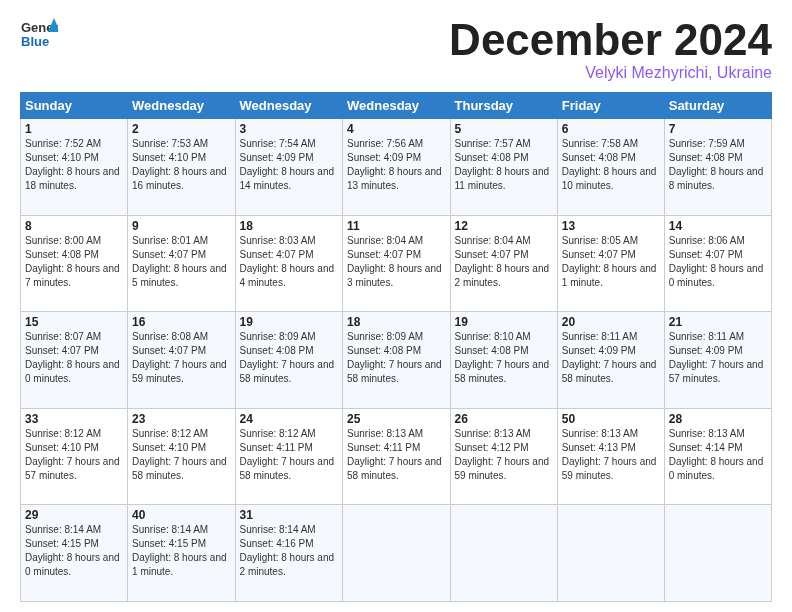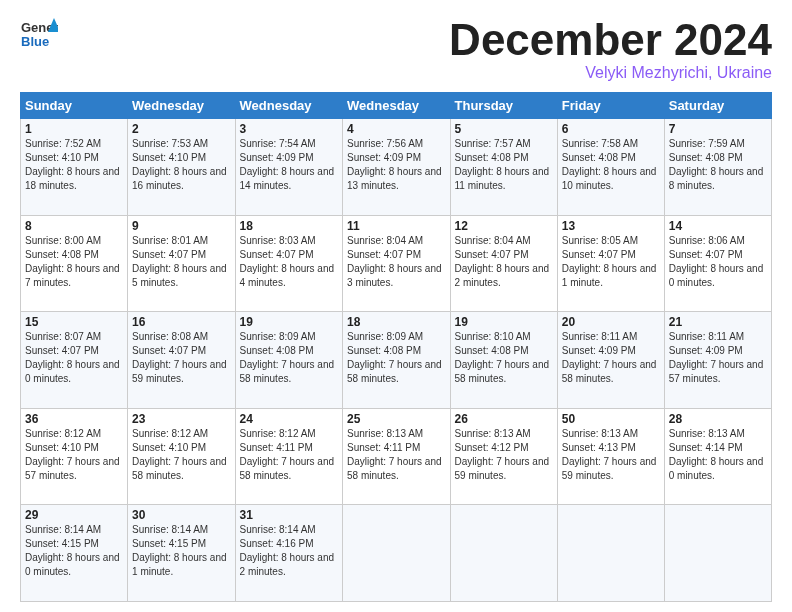--- a/index.html
+++ b/index.html
@@ -207,21 +207,21 @@
             <span class="day-num">20</span>
             <div class="day-info">Sunrise: 8:11 AM<br>Sunset: 4:09 PM<br>Daylight: 7 hours and 58 minutes.</div>
           </td>
           <td>
             <span class="day-num">21</span>
             <div class="day-info">Sunrise: 8:11 AM<br>Sunset: 4:09 PM<br>Daylight: 7 hours and 57 minutes.</div>
           </td>
         </tr>
         <tr>
           <td>
-            <span class="day-num">36</span>
+            <span class="day-num">33</span>
             <div class="day-info">Sunrise: 8:12 AM<br>Sunset: 4:10 PM<br>Daylight: 7 hours and 57 minutes.</div>
           </td>
           <td>
             <span class="day-num">23</span>
             <div class="day-info">Sunrise: 8:12 AM<br>Sunset: 4:10 PM<br>Daylight: 7 hours and 58 minutes.</div>
           </td>
           <td>
             <span class="day-num">24</span>
             <div class="day-info">Sunrise: 8:12 AM<br>Sunset: 4:11 PM<br>Daylight: 7 hours and 58 minutes.</div>
           </td>
@@ -241,21 +241,21 @@
             <span class="day-num">28</span>
             <div class="day-info">Sunrise: 8:13 AM<br>Sunset: 4:14 PM<br>Daylight: 8 hours and 0 minutes.</div>
           </td>
         </tr>
         <tr>
           <td>
             <span class="day-num">29</span>
             <div class="day-info">Sunrise: 8:14 AM<br>Sunset: 4:15 PM<br>Daylight: 8 hours and 0 minutes.</div>
           </td>
           <td>
-            <span class="day-num">30</span>
+            <span class="day-num">40</span>
             <div class="day-info">Sunrise: 8:14 AM<br>Sunset: 4:15 PM<br>Daylight: 8 hours and 1 minute.</div>
           </td>
           <td>
             <span class="day-num">31</span>
             <div class="day-info">Sunrise: 8:14 AM<br>Sunset: 4:16 PM<br>Daylight: 8 hours and 2 minutes.</div>
           </td>
           <td class="empty-cell"></td>
           <td class="empty-cell"></td>
           <td class="empty-cell"></td>
           <td class="empty-cell"></td>

